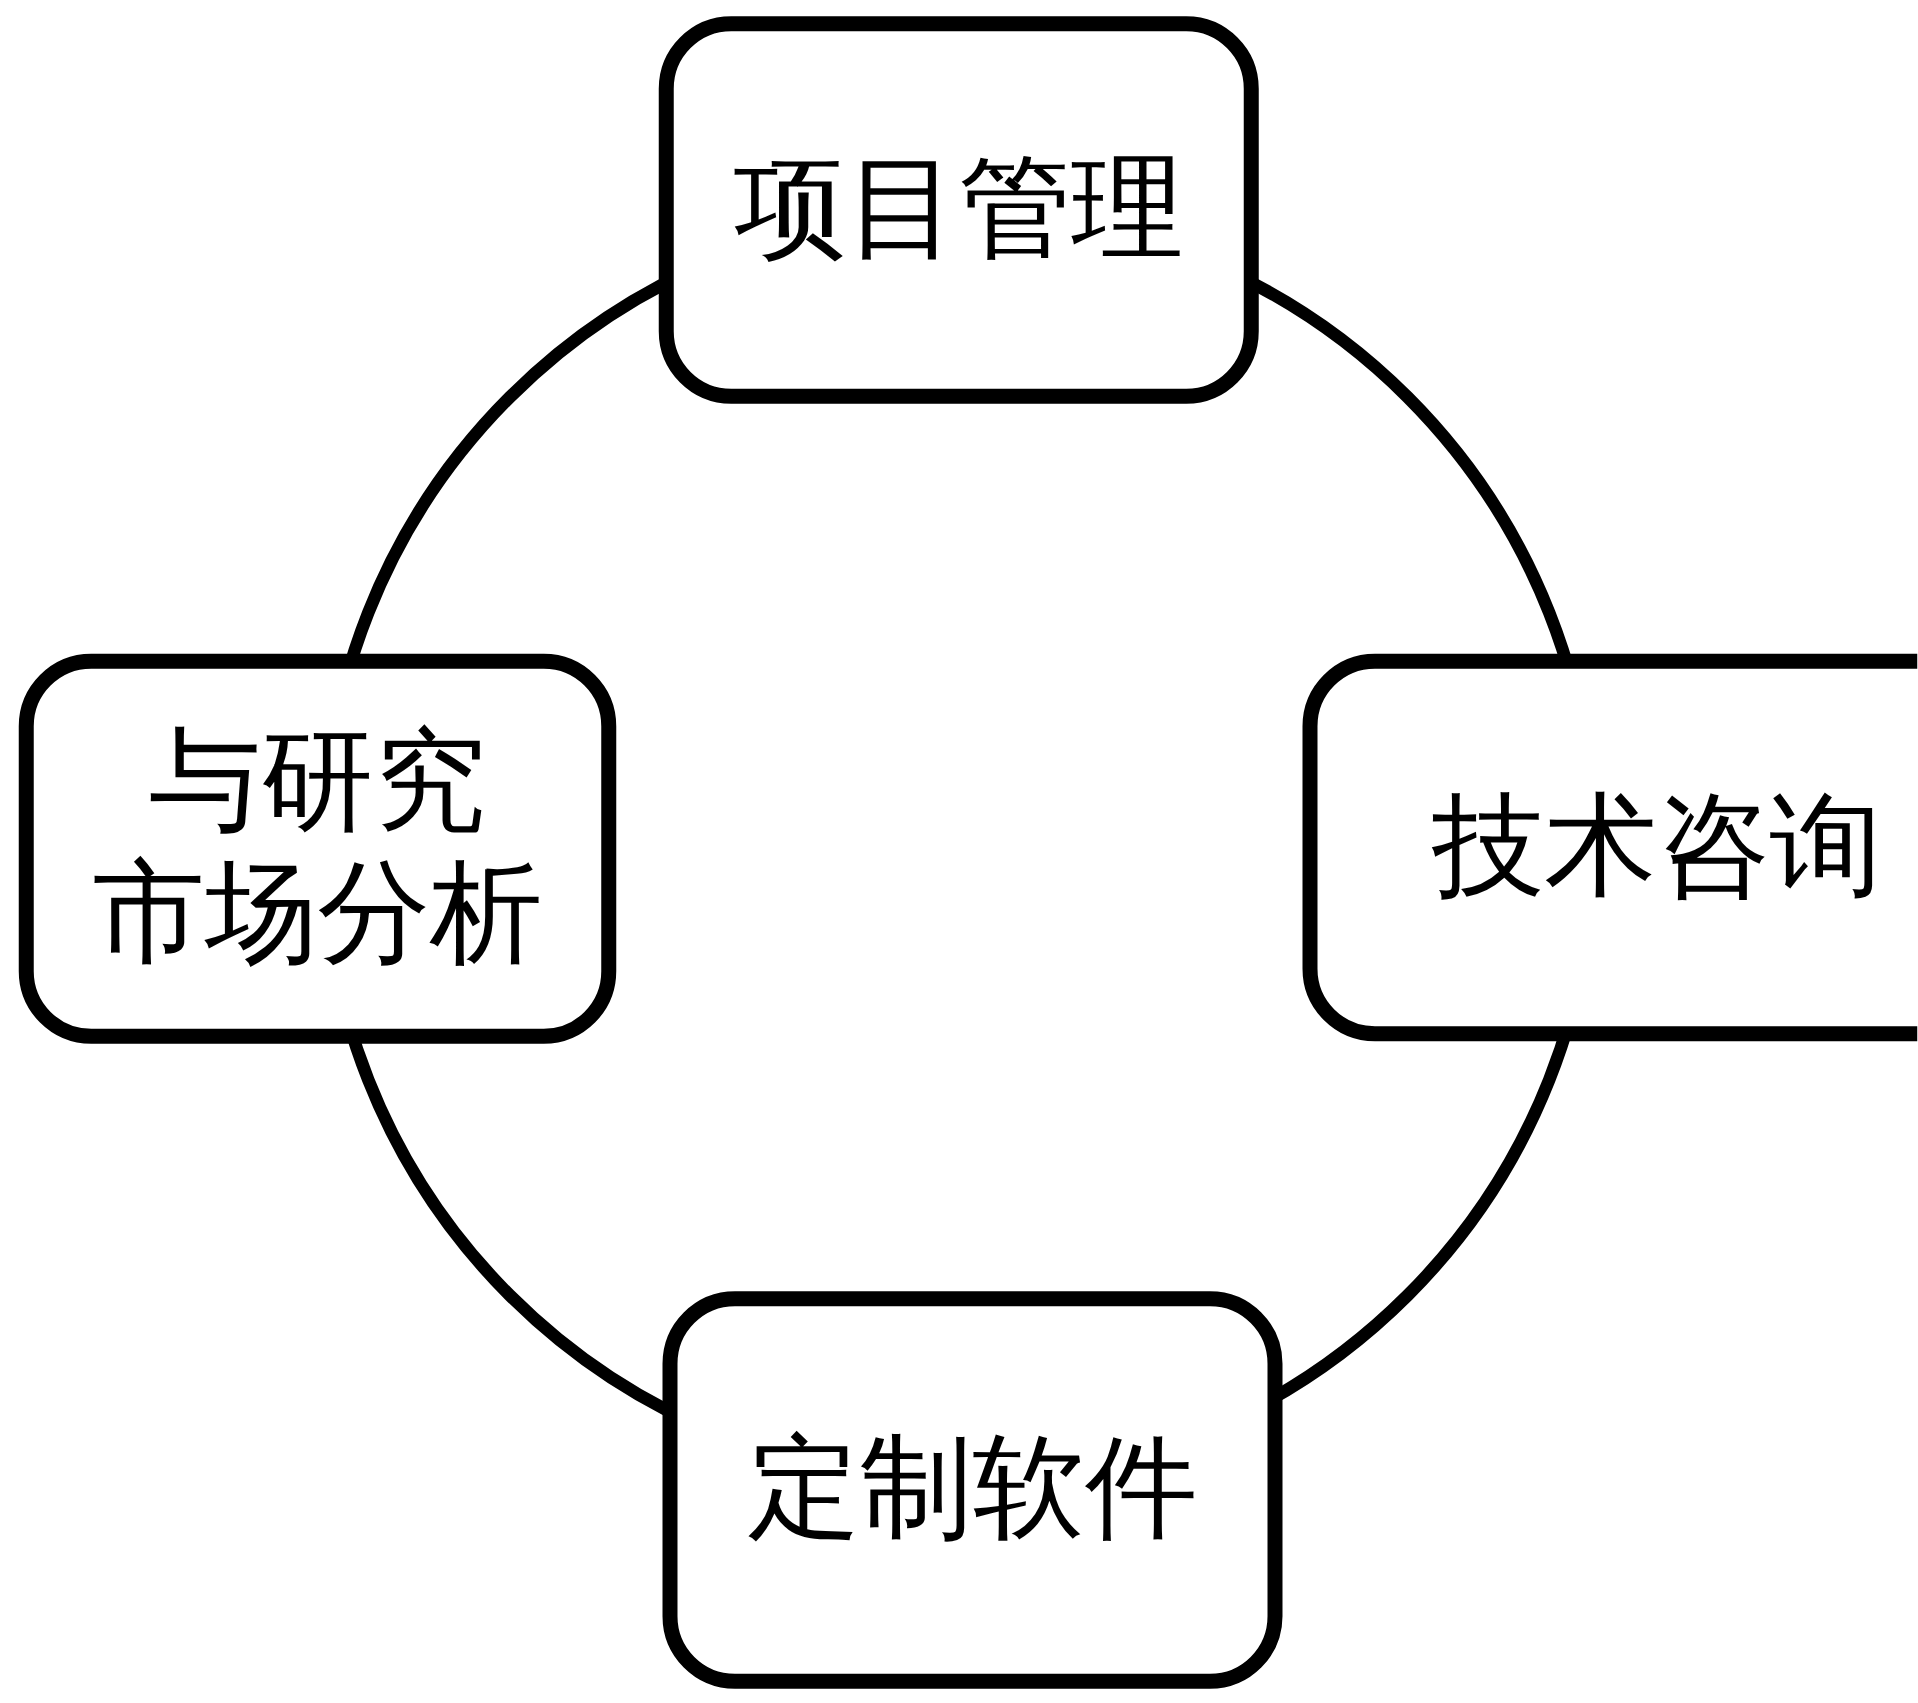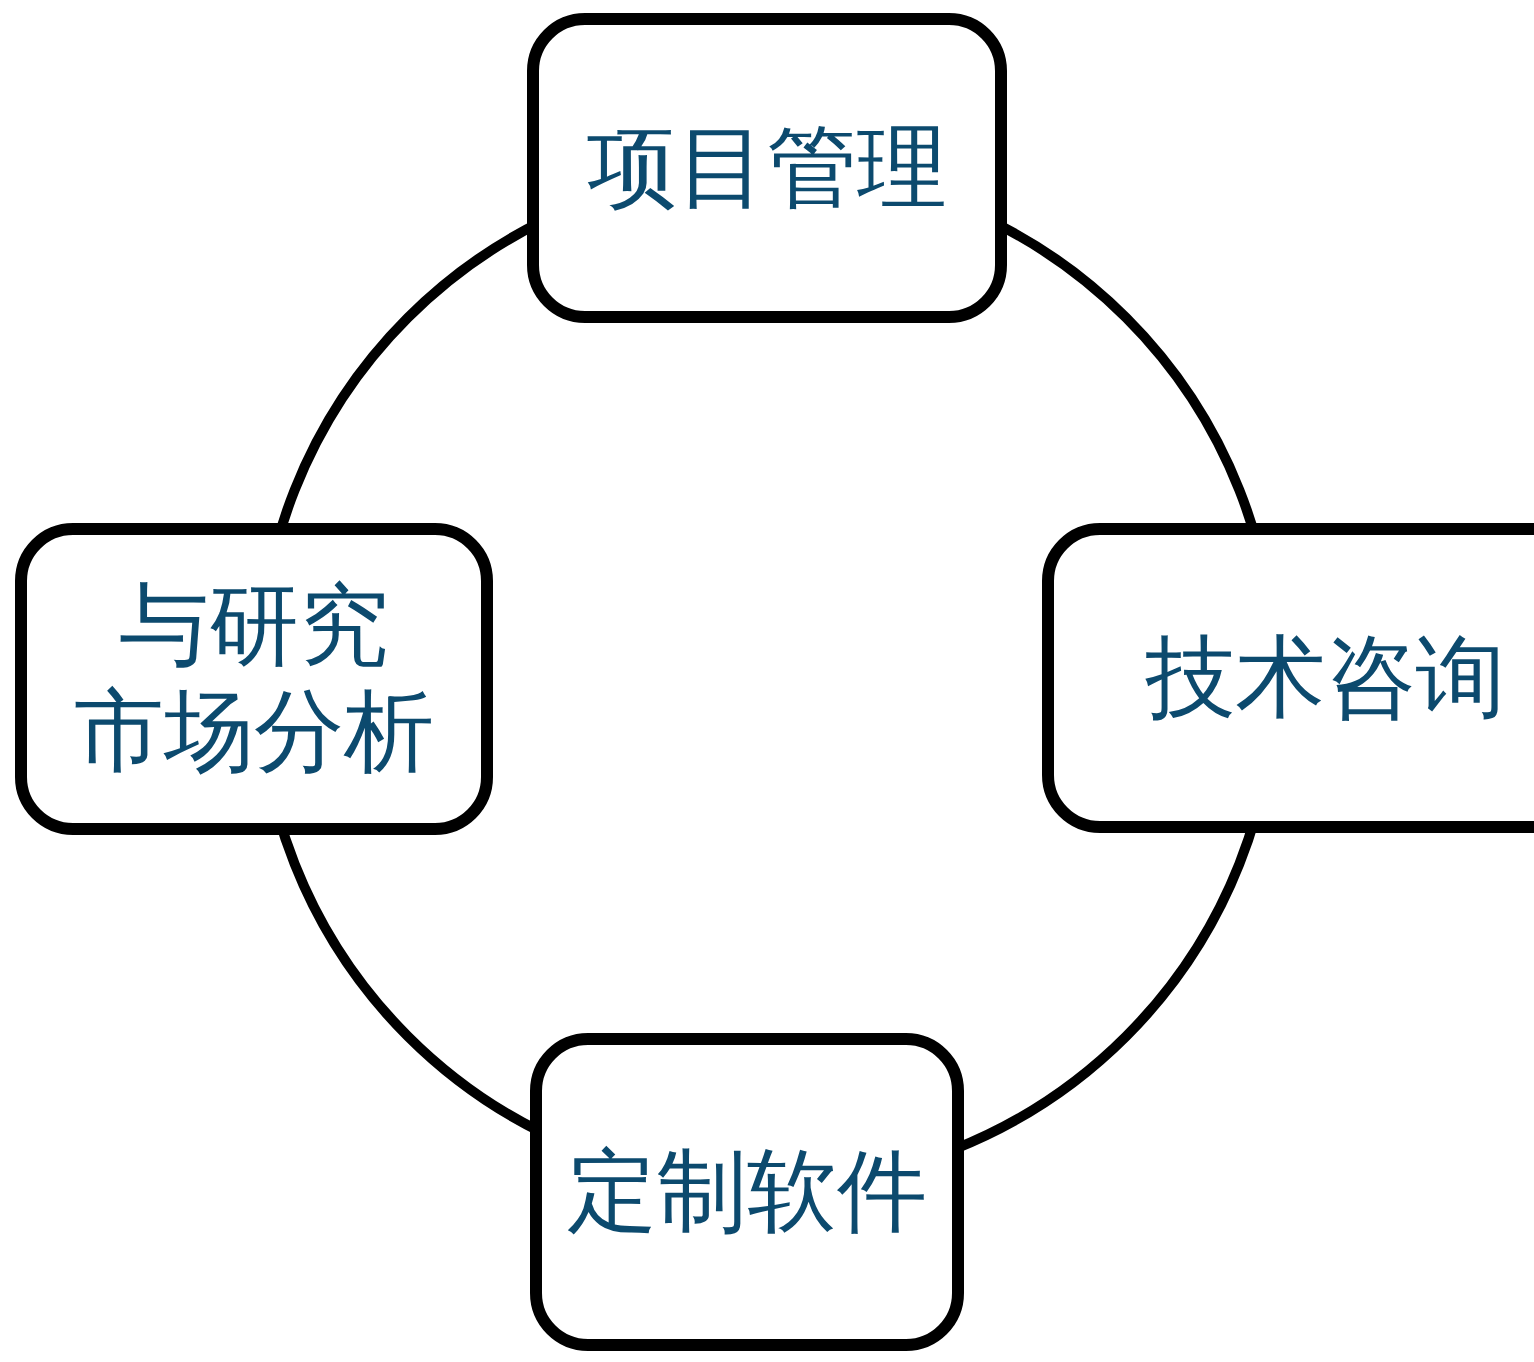--- a/index.html
+++ b/index.html
@@ -28,26 +28,26 @@
     background: #ffffff;
     border: 12px solid #000000;
     border-radius: 58px;
     display: flex;
     flex-direction: column;
     align-items: center;
     justify-content: center;
     text-align: center;
     font-size: 90px;
     line-height: 1.18;
-    color: #0c4a6e;
+    color: #000000;
     white-space: nowrap;
   }
   .node-top    { left: 527px;  top: 13px;   width: 480px; height: 310px; }
   .node-right  { left: 1042px; top: 523px;  width: 567px; height: 310px; }
-  .node-bottom { left: 530px;  top: 1033px; width: 434px; height: 318px; }
+  .node-bottom { left: 530px;  top: 1033px; width: 496px; height: 318px; }
   .node-left   { left: 15px;   top: 523px;  width: 478px; height: 312px; }
   .node .line {
     display: block;
   }
 </style>
 </head>
 <body>
 
 <div class="canvas">
 

